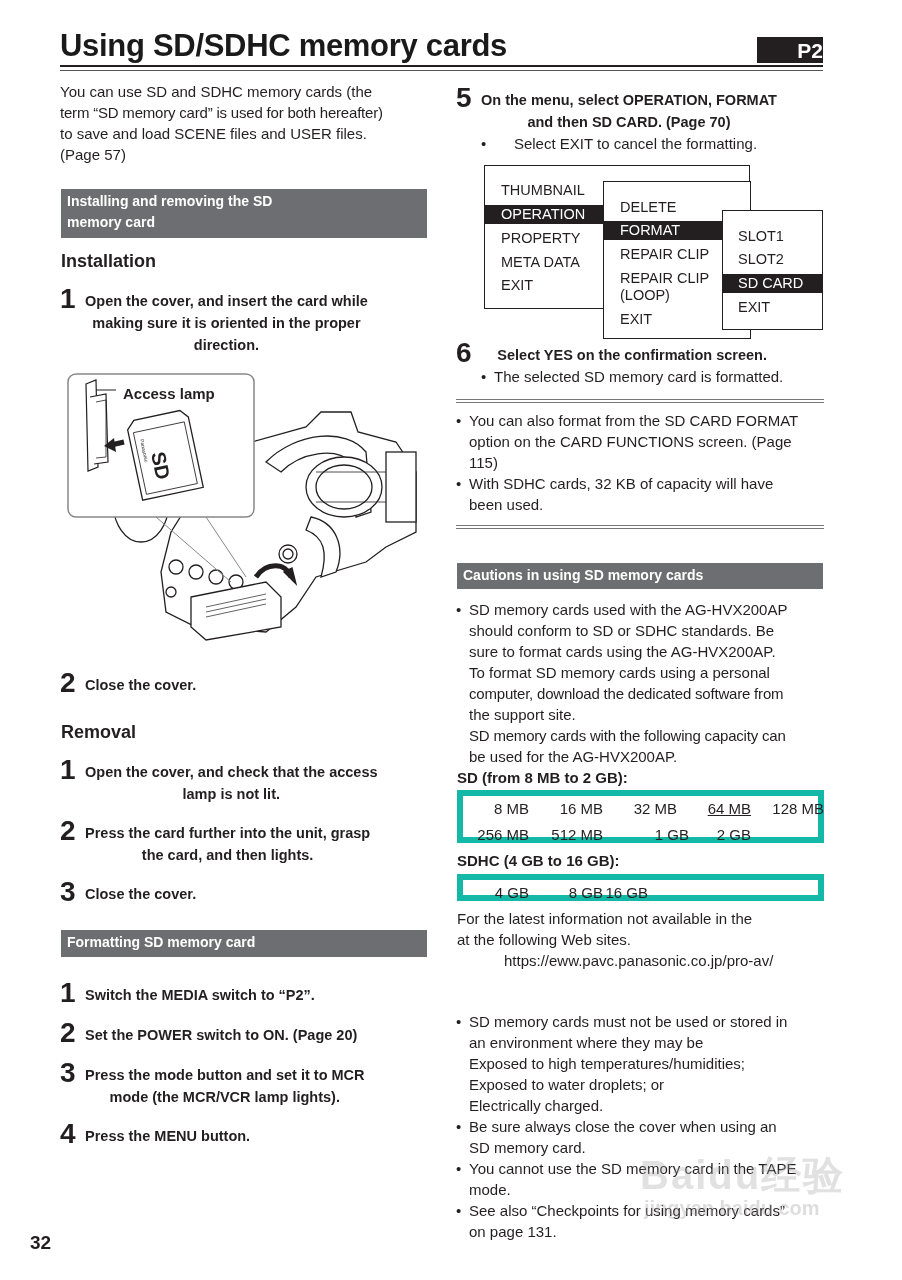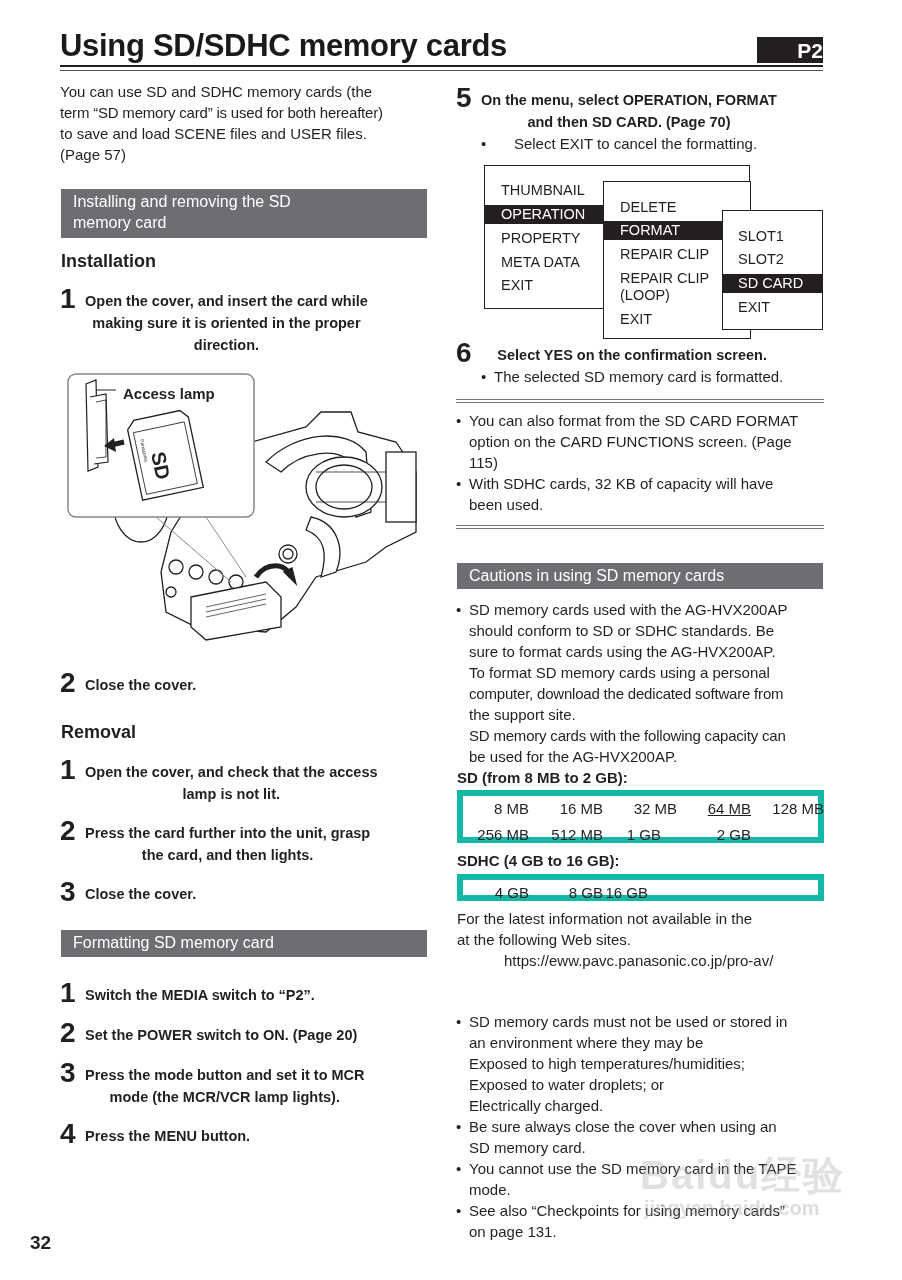--- a/index.html
+++ b/index.html
@@ -4,21 +4,21 @@
 <style>
   * { box-sizing: border-box; margin: 0; padding: 0; }
   html, body { width: 902px; height: 1280px; background: #ffffff; }
   body { position: relative; font-family: "Liberation Sans", sans-serif; color: #231f20; overflow: hidden; }
 
   .page-title { position: absolute; left: 60px; top: 28px; font-size: 31px; font-weight: bold; letter-spacing: -0.3px; color: #1a1a1a; }
   .p2-badge { position: absolute; left: 757px; top: 37px; width: 66px; height: 26px; background: #231f20; color: #fff; font-weight: bold; font-size: 21px; text-align: right; line-height: 27px; }
   .title-rule { position: absolute; left: 60px; top: 65px; width: 763px; height: 6px; border-top: 2px solid #231f20; border-bottom: 1px solid #555; }
 
   .body-text { font-size: 15px; line-height: 21px; color: #231f20; }
-  .section-bar { background: #6d6e71; color: #fff; font-weight: normal; font-size: 16px; line-height: 21px; padding: 2px 6px 3px 12px; }
+  .section-bar { background: #6d6e71; color: #fff; font-weight: bold; font-size: 14px; line-height: 21px; padding: 2px 6px 3px 6px; }
   .sub-heading { font-size: 18px; font-weight: bold; color: #231f20; }
 
   .step { position: absolute; display: flex; }
   .step-num { font-size: 28px; font-weight: bold; width: 25px; line-height: 26px; flex: none; }
   .step-text { font-size: 14.5px; font-weight: bold; line-height: 22px; padding-top: 4px; text-align: center; }
 
   .bullet { position: relative; padding-left: 13px; font-size: 15px; line-height: 21px; }
   .bullet::before { content: "•"; position: absolute; left: 0; top: 0; }
 
   .double-rule { position: absolute; left: 456px; width: 368px; height: 4px; border-top: 1px solid #777; border-bottom: 1px solid #777; }
@@ -258,21 +258,21 @@
 <div style="position:absolute;left:457px;top:769px;font-size:15px;font-weight:bold;">SD (from 8 MB to 2 GB):</div>
 
 <div class="cap-table" style="left:457px;top:790px;width:367px;height:53px;">
   <div class="cap-cell" style="left:0;width:66px;top:4px;">8 MB</div>
   <div class="cap-cell" style="left:72px;width:68px;top:4px;">16 MB</div>
   <div class="cap-cell" style="left:146px;width:68px;top:4px;">32 MB</div>
   <div class="cap-cell" style="left:220px;width:68px;top:4px;text-decoration:underline;">64 MB</div>
   <div class="cap-cell" style="left:290px;width:71px;top:4px;">128 MB</div>
   <div class="cap-cell" style="left:0;width:66px;top:30px;">256 MB</div>
   <div class="cap-cell" style="left:72px;width:68px;top:30px;">512 MB</div>
-  <div class="cap-cell" style="left:130px;width:68px;top:30px;">1 GB</div>
+  <div class="cap-cell" style="left:158px;width:68px;top:30px;">1 GB</div>
   <div class="cap-cell" style="left:220px;width:68px;top:30px;">2 GB</div>
 </div>
 
 <div style="position:absolute;left:457px;top:852px;font-size:15px;font-weight:bold;">SDHC (4 GB to 16 GB):</div>
 
 <div class="cap-table" style="left:457px;top:874px;width:367px;height:27px;">
   <div class="cap-cell" style="left:0;width:66px;top:4px;">4 GB</div>
   <div class="cap-cell" style="left:72px;width:68px;top:4px;">8 GB</div>
   <div class="cap-cell" style="left:130px;width:55px;top:4px;">16 GB</div>
 </div>

